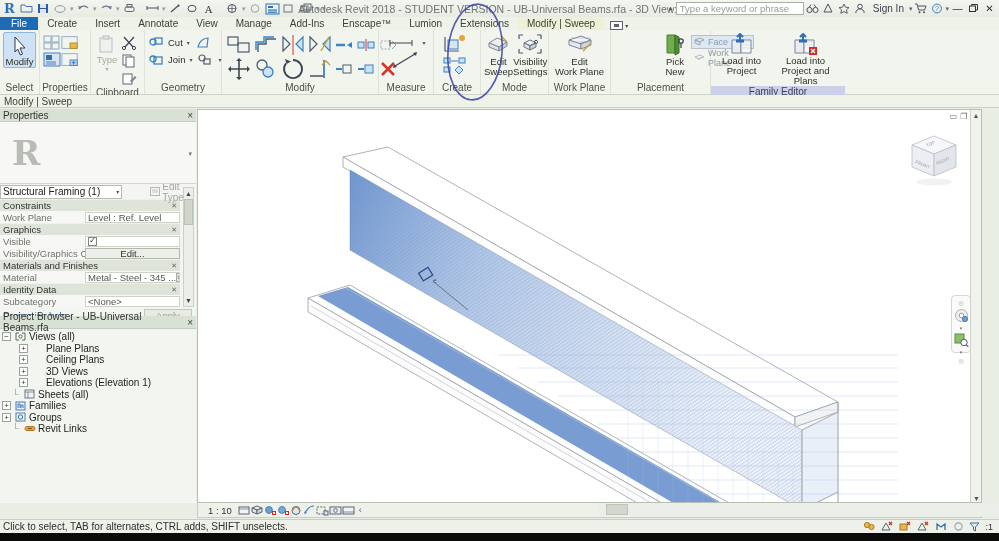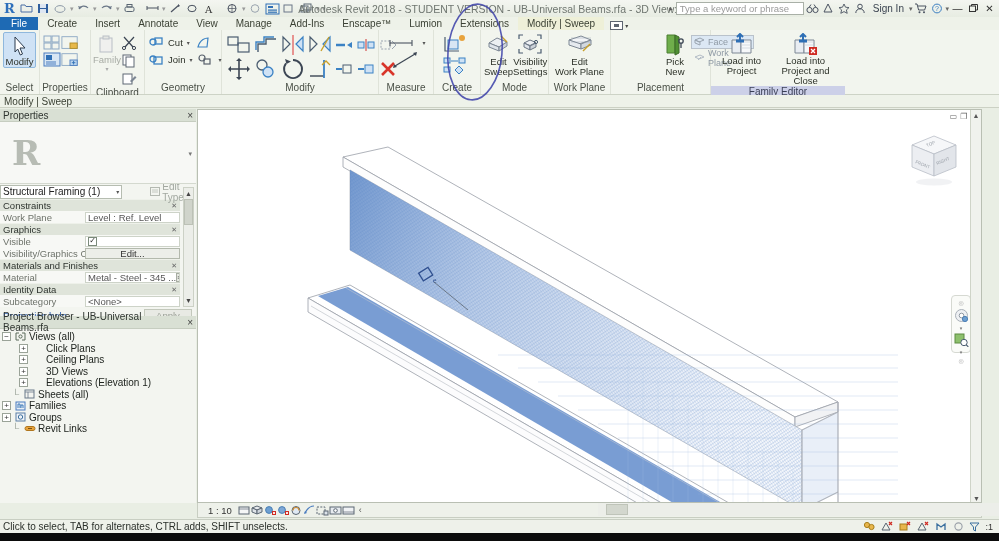--- a/index.html
+++ b/index.html
@@ -465,21 +465,21 @@
 
     <div class="panel" style="width:54px;">
       <div class="body" style="padding-top:3px;">
         <div class="bigbtn" style="width:26px;">
           <span>
             <svg width="20" height="20" viewBox="0 0 20 20">
                 <rect x="3" y="3" width="12" height="14" fill="#f0f0ee" stroke="#b9bfc6"></rect>
                 <rect x="6" y="1" width="6" height="3" fill="#e4e6e2" stroke="#b9bfc6"></rect>
               </svg>
           </span>
-          <span class="lbl" style="color:#a8aca5;">Family</span>
+          <span class="lbl" style="color:#a8aca5;">Type</span>
           <span style="font-size:6px;color:#aaa;">▾</span>
         </div>
         <div class="smallrow" style="padding-top:1px;">
           <span class="gb">
             <svg width="16" height="14" viewBox="0 0 16 14">
                 <path d="M3 1l9 10M13 1L4 11" stroke="#3c4654" stroke-width="1.2" fill="none"></path>
                 <circle cx="3" cy="12" r="1.6" fill="none" stroke="#3c4654"></circle>
                 <circle cx="13" cy="12" r="1.6" fill="none" stroke="#3c4654"></circle>
               </svg>
           </span>
@@ -792,21 +792,21 @@
                 <path d="M2 7h9v13H2z" fill="#e9edf2" stroke="#7d8794"></path>
                 <path d="M11 7h10v13H11z" fill="#f6f8fa" stroke="#7d8794"></path>
                 <path d="M11 9h10M11 12h10" stroke="#c3cbd4" stroke-width="0.6"></path>
                 <path d="M10 1v6M7 4l3-3 3 3" fill="none" stroke="#2f6fb5" stroke-width="2"></path>
                 <rect x="6" y="6.5" width="8" height="3" fill="#2f6fb5"></rect>
                 <rect x="16" y="14" width="8" height="8" fill="#cf2b22"></rect>
                 <path d="M18 16l4 4M22 16l-4 4" stroke="#fff" stroke-width="1.3"></path>
               </svg>
           </span>
           <span class="lbl">Load into</span>
-          <span class="lbl">Project and Close</span>
+          <span class="lbl">Project and Plans</span>
         </div>
       </div>
       <div class="ptitle">Family Editor</div>
     </div>
   </div>
 
   <div class="ctxbar">Modify | Sweep</div>
 
   <div class="leftdock">
 
@@ -909,21 +909,21 @@
                 <path d="M1 1v7M10 1v7M1 1h3M7 1h3M1 8h3M7 8h3" stroke="#5a6a5a" stroke-width="1" fill="none"></path>
                 <circle cx="5.5" cy="4.5" r="1.6" fill="none" stroke="#5a6a5a"></circle>
               </svg>
           </span>
           <span class="tl">Views (all)</span>
         </div>
 
         <div class="tnode" style="padding-left:17px;">
           <span class="exp">+</span>
           <span class="ti"></span>
-          <span class="tl">Click Plans</span>
+          <span class="tl">Plane Plans</span>
         </div>
         <div class="tnode" style="padding-left:17px;">
           <span class="exp">+</span>
           <span class="ti"></span>
           <span class="tl">Ceiling Plans</span>
         </div>
         <div class="tnode" style="padding-left:17px;">
           <span class="exp">+</span>
           <span class="ti"></span>
           <span class="tl">3D Views</span>

